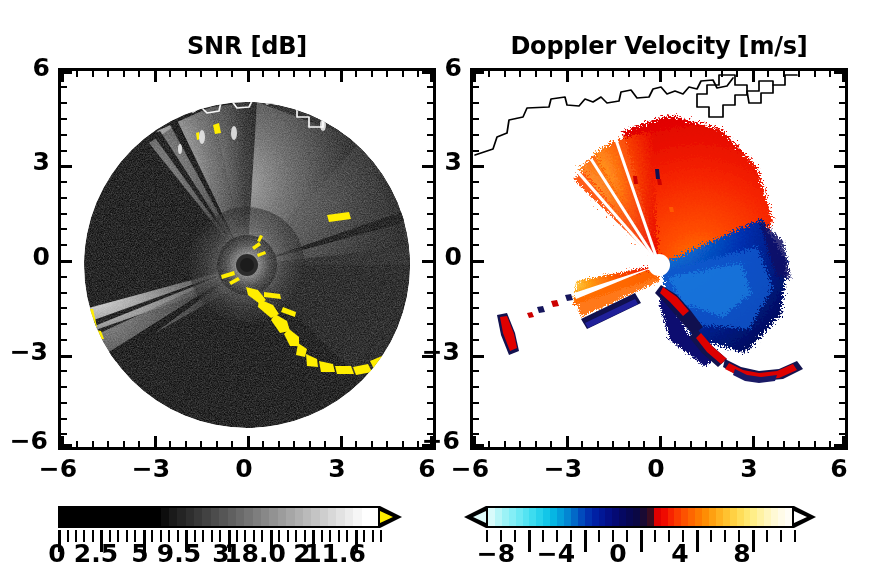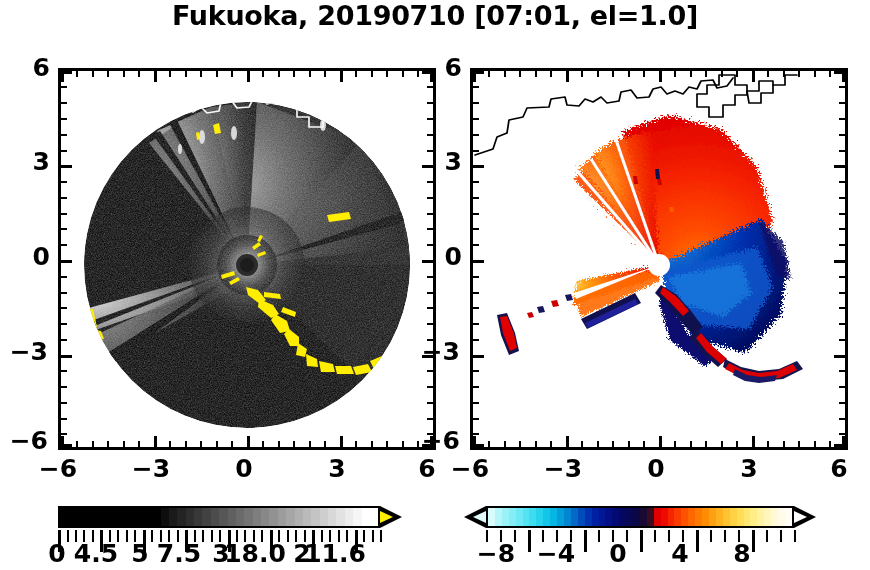--- a/index.html
+++ b/index.html
@@ -56,22 +56,23 @@
   .cbtick{position:absolute;background:#000;width:3px;}
   .cbtick.maj{height:22px;top:26px;}
   .cbtick.min{height:12px;top:26px;width:2px;}
   .cblab{position:absolute;top:540px;font-size:25px;font-weight:bold;text-align:center;width:70px;line-height:28px;}
 </style>
 </head>
 <body>
 
 <div class="fig">
 
-  <div id="main-title">Fukuoka, 20190710 [07:01, el=1.0]</div>
-
+
+  <div class="panel-title" id="title-snr">SNR [dB]</div>
+  <div class="panel-title" id="title-dop">Doppler Velocity [m/s]</div>
 
   <div class="axes" id="axes-snr">
     <div class="plotclip">
 
       <svg width="372" height="376" viewBox="0 0 372 376" style="position:absolute;left:0;top:0;">
         <defs>
           <clipPath id="scopeClip">
             <circle cx="186" cy="194" r="163"></circle>
           </clipPath>
           <radialGradient id="gCenterGlow" cx="50%" cy="50%" r="50%">
@@ -620,23 +621,23 @@
         <i class="cbtick min" style="left: 271.2px;"></i>
         <i class="cbtick min" style="left: 279.6px;"></i>
         <i class="cbtick min" style="left: 288.1px;"></i>
         <i class="cbtick maj" style="left: 296.6px;"></i>
         <i class="cbtick min" style="left: 305.1px;"></i>
         <i class="cbtick min" style="left: 313.5px;"></i>
         <i class="cbtick min" style="left: 322px;"></i>
       </div>
   </div>
   <div class="cblab" style="left:22px">0</div>
-  <div class="cblab" style="left:61px">4.5</div>
+  <div class="cblab" style="left:61px">2.5</div>
   <div class="cblab" style="left:105px">5</div>
-  <div class="cblab" style="left:144px">7.5</div>
+  <div class="cblab" style="left:144px">9.5</div>
   <div class="cblab" style="left:186px">3</div>
   <div class="cblab" style="left:220px">18.0</div>
   <div class="cblab" style="left:267px">2</div>
   <div class="cblab" style="left:300px">11.6</div>
 
   <div class="cbar-wrap" id="cbar-dop-wrap">
     <div class="cbar-arrow" style="left:0px;border-top:11px solid transparent;border-bottom:11px solid transparent;border-right:22px solid #000;"></div>
     <div class="cbar-arrow" style="left:9px;top:7px;border-top:6px solid transparent;border-bottom:6px solid transparent;border-right:13px solid #dffcfc;"></div>
     <div class="cbar-body" id="cbar-dop-body" style="left: 22px; width: 308px; background: none; display: flex;">
         <div style="flex: 1 1 auto; height: 100%; background: rgb(216, 251, 251);"></div>

